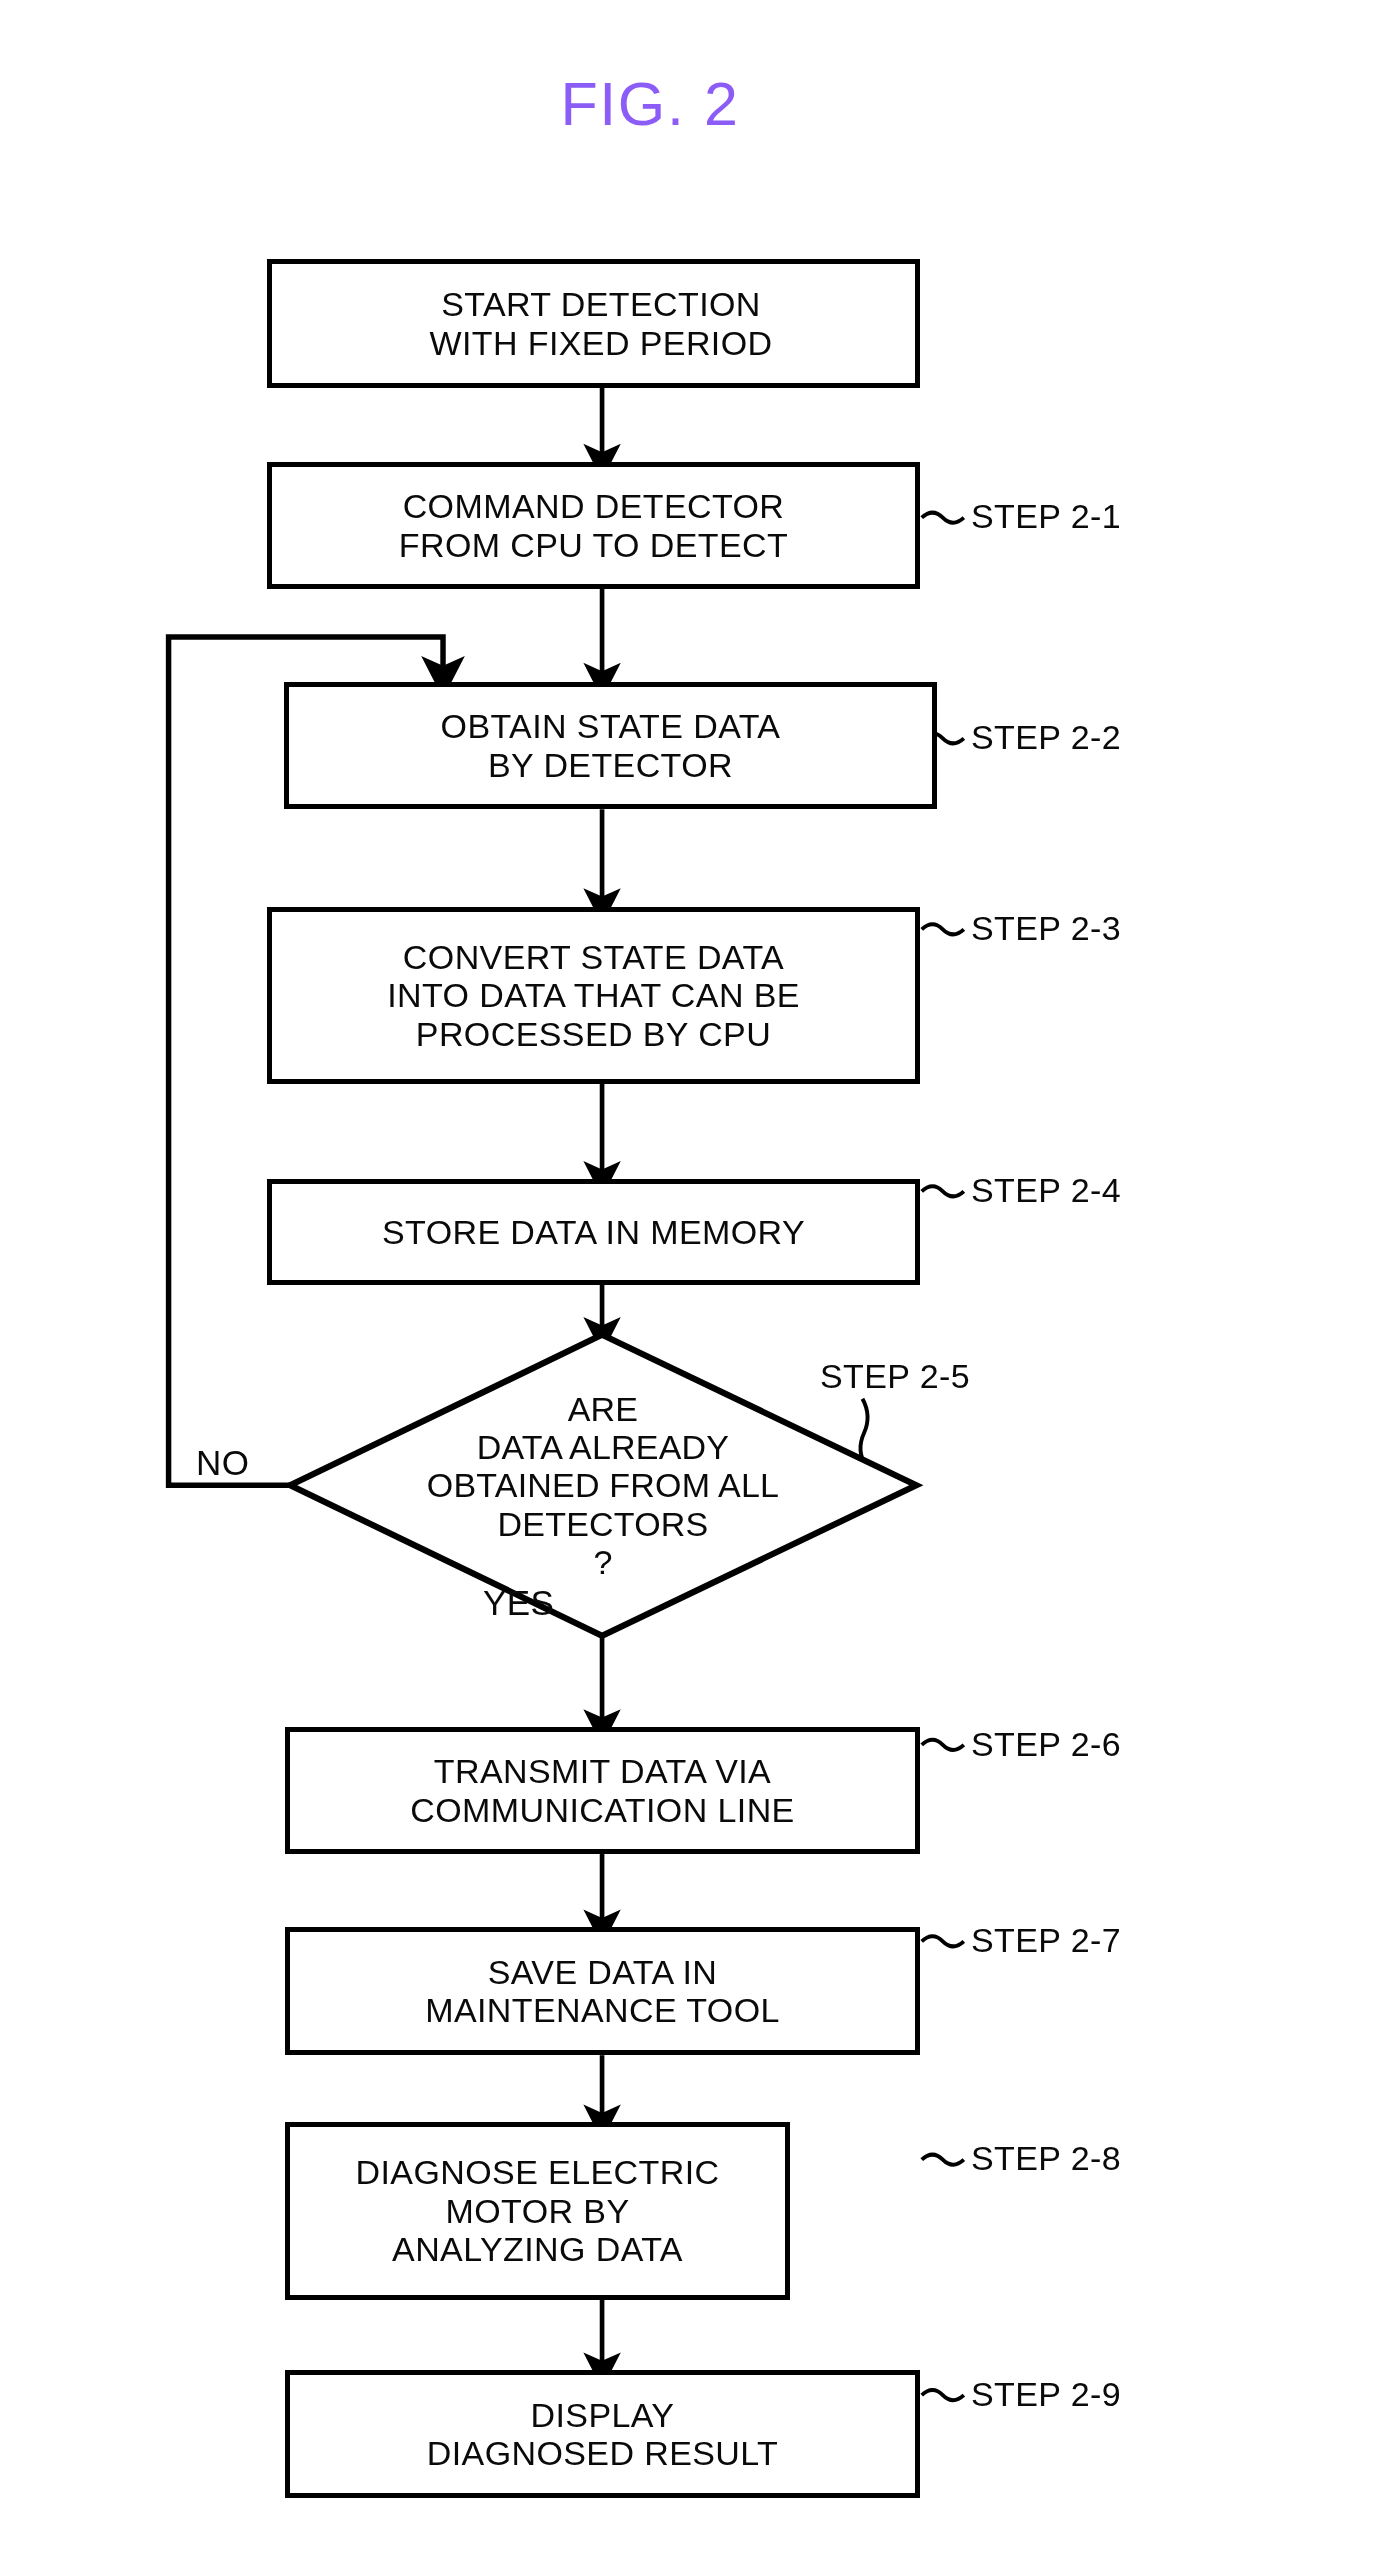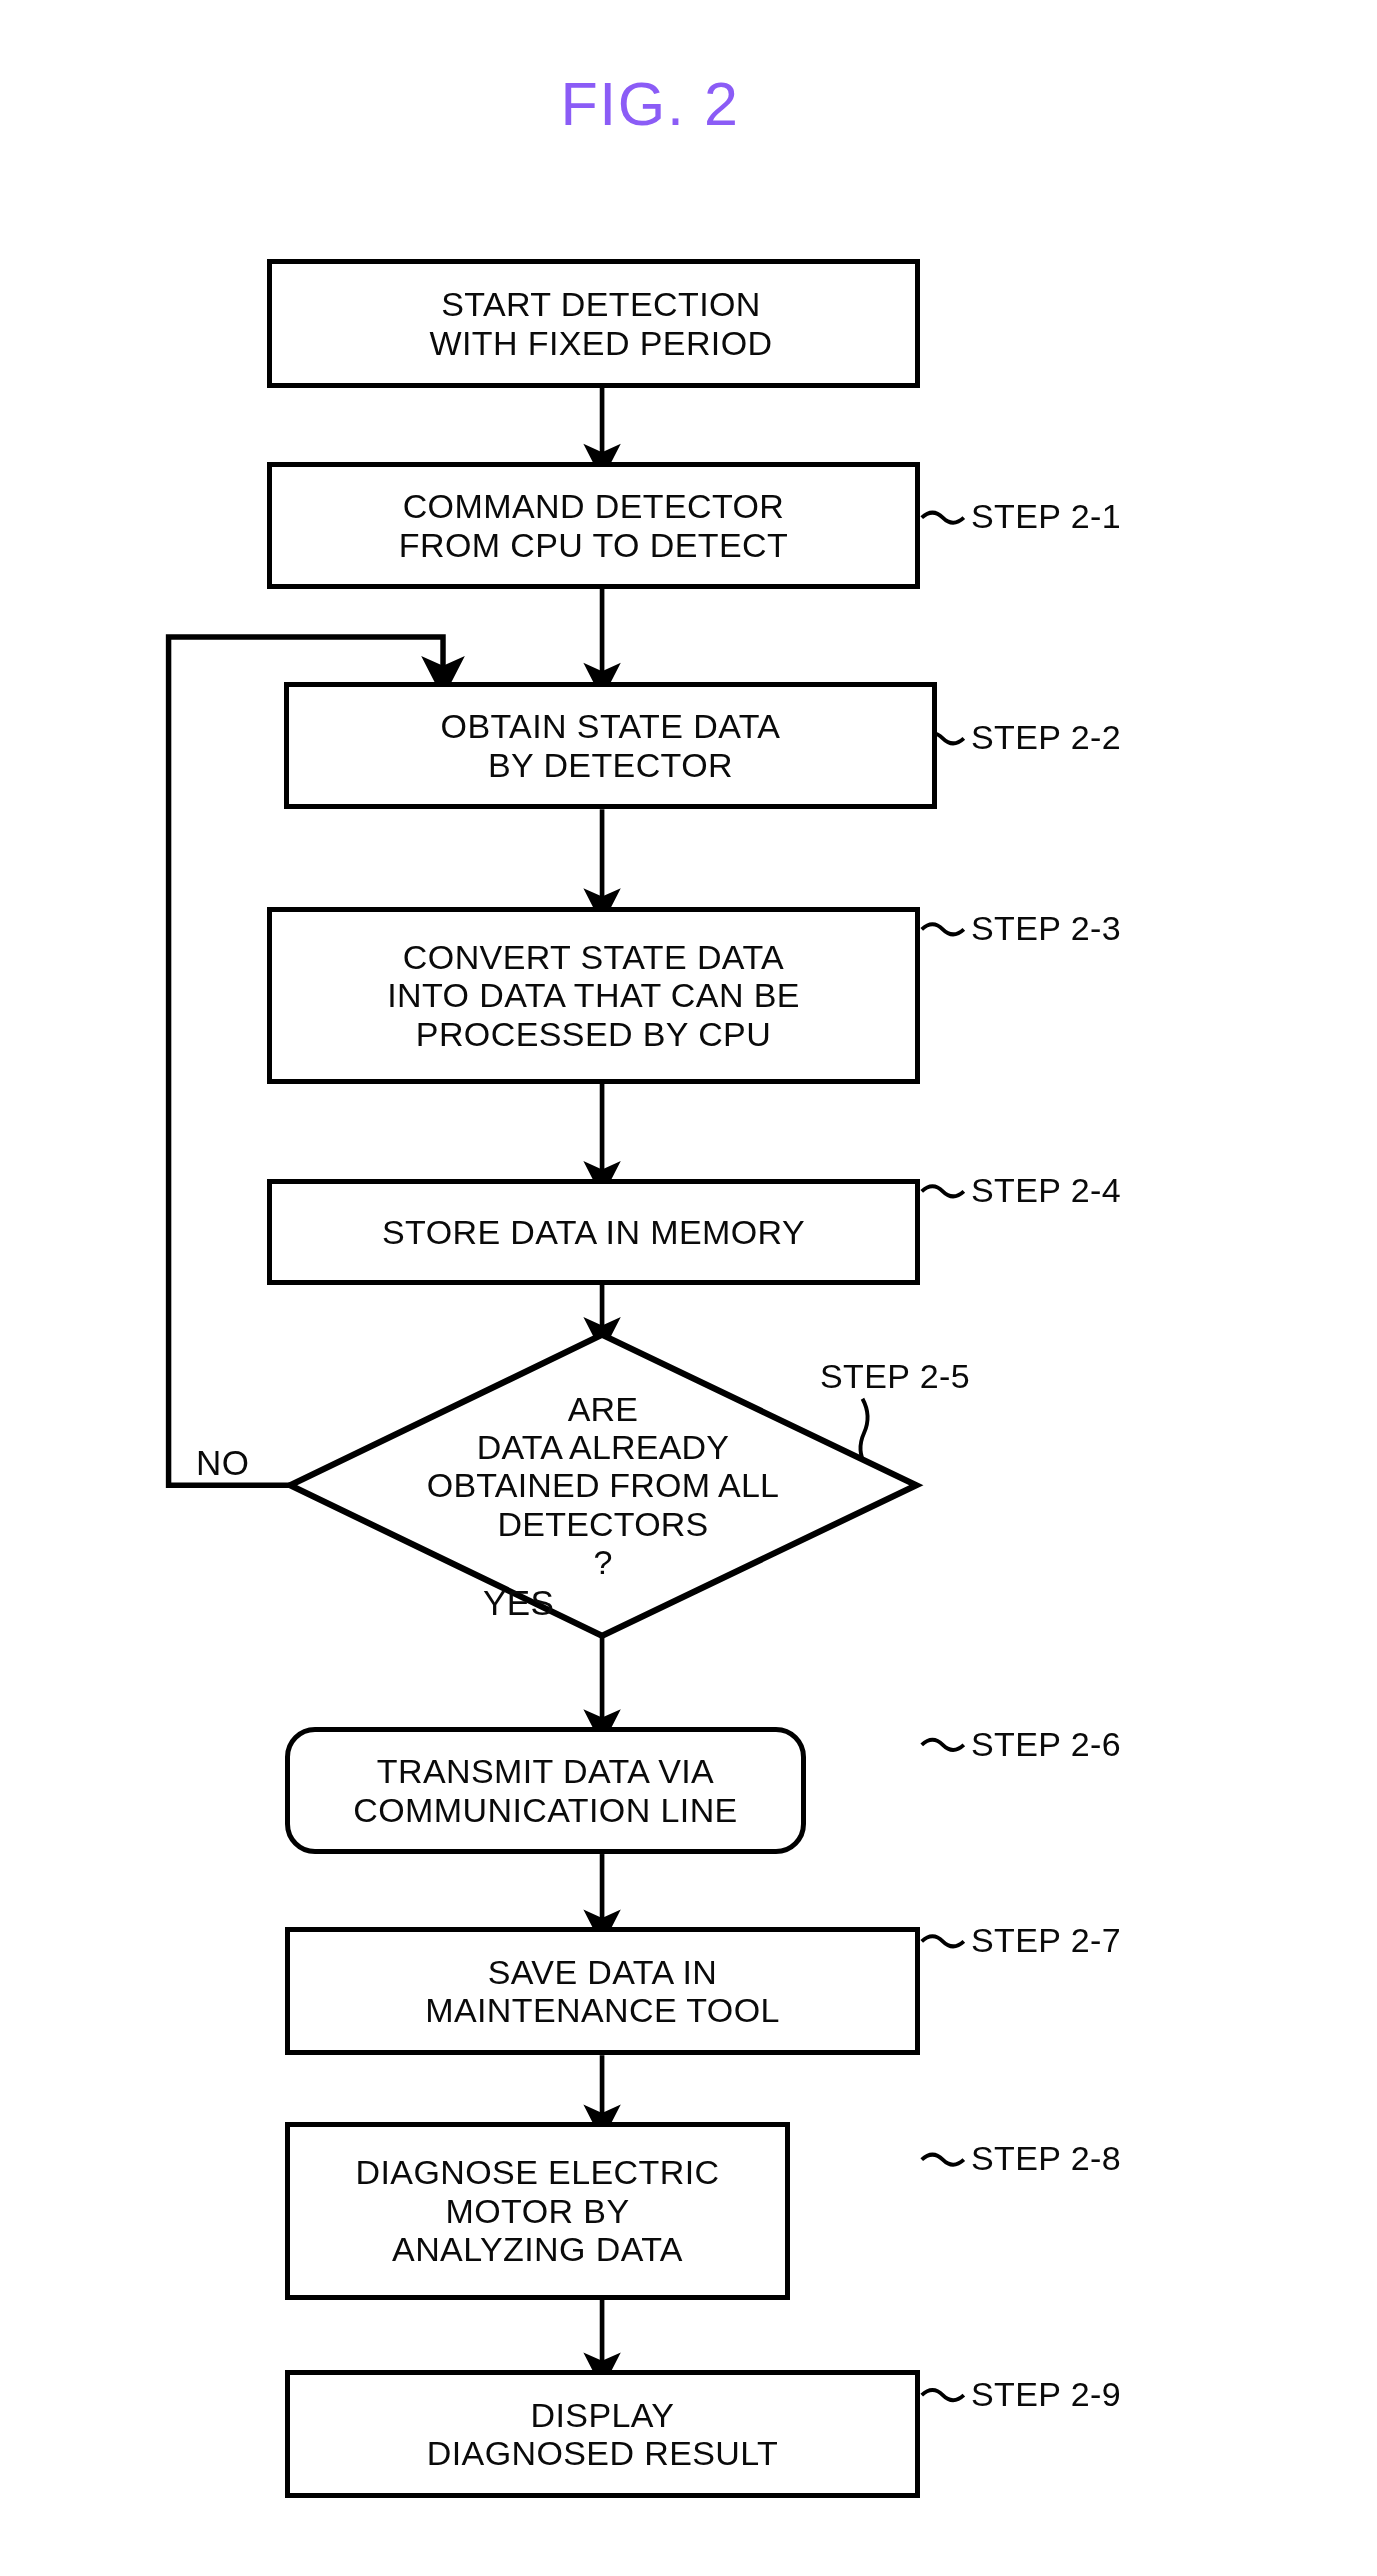--- a/index.html
+++ b/index.html
@@ -186,21 +186,21 @@
 DATA ALREADY
 OBTAINED   FROM ALL
 DETECTORS
 ?</div>
   </div>
   <div class="step-label" style="left:820px; top:1357px;">STEP 2-5</div>
 
   <div class="branch-label" style="left:196px; top:1431px;margin-top:12px;">NO</div>
   <div class="branch-label" style="left:483px; top:1583px;">YES</div>
 
-  <div class="proc-box" style="left:285px; top:1727px; width:521px; height:127px;border-radius:30px;">
+  <div class="proc-box" style="left:285px; top:1727px; width:635px; height:127px;">
     <div class="proc-text">TRANSMIT DATA VIA
 COMMUNICATION LINE</div>
   </div>
   <div class="step-label" style="left:971px; top:1725px;">STEP 2-6</div>
 
   <div class="proc-box" style="left:285px; top:1927px; width:635px; height:128px;">
     <div class="proc-text">SAVE DATA IN
 MAINTENANCE TOOL</div>
   </div>
   <div class="step-label" style="left:971px; top:1921px;">STEP 2-7</div>

